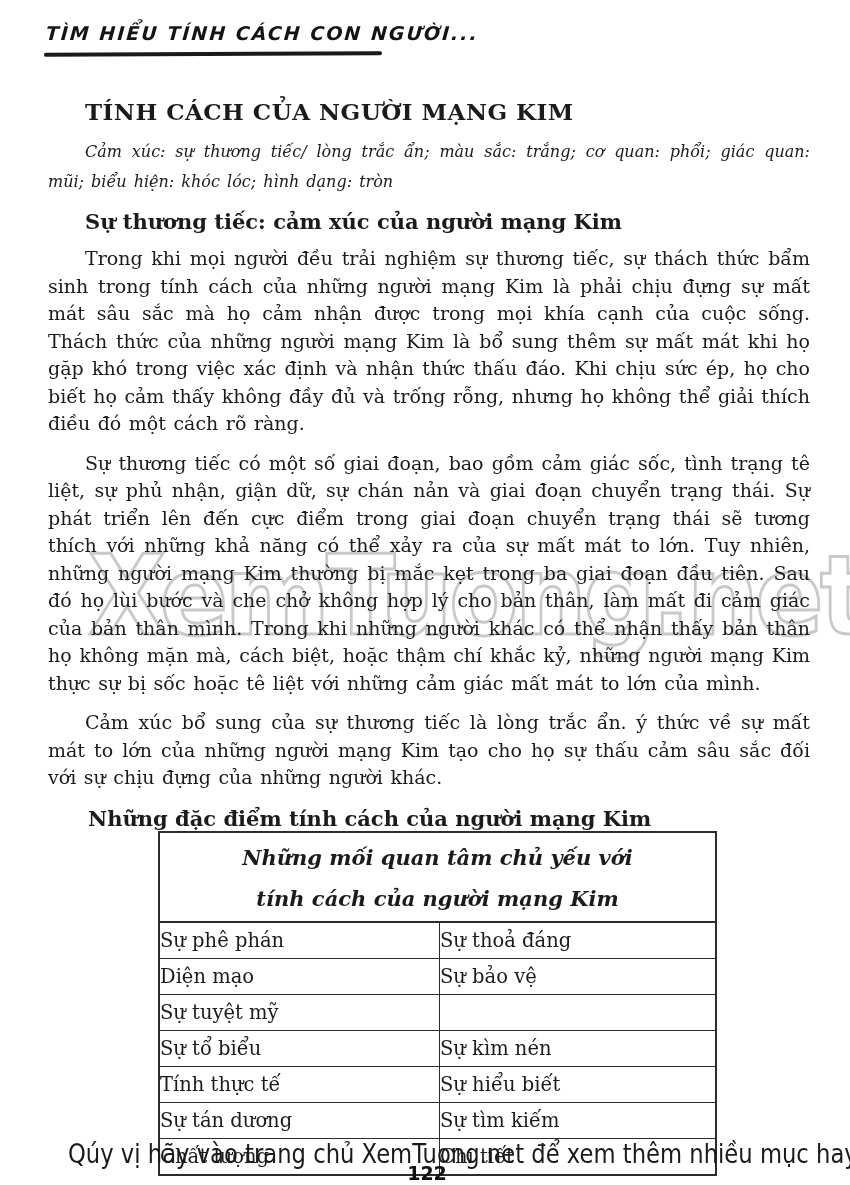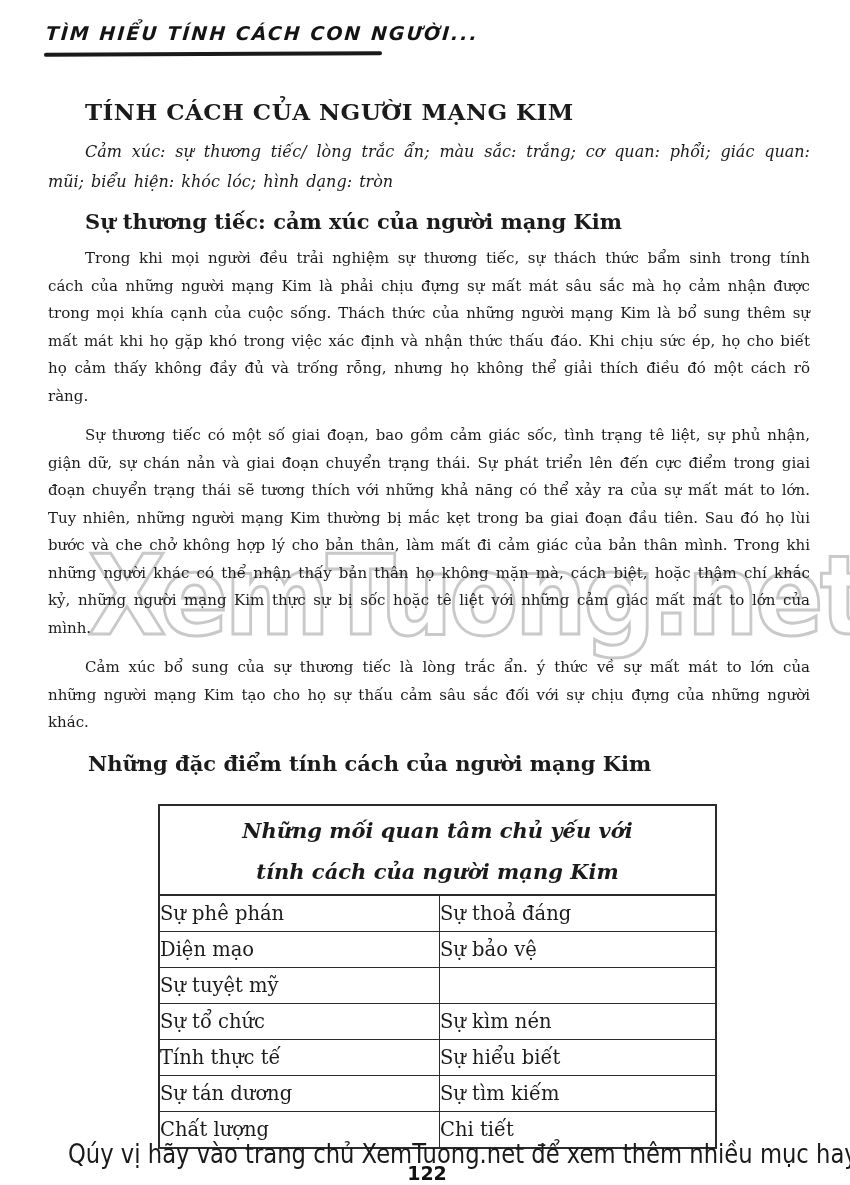--- a/index.html
+++ b/index.html
@@ -43,25 +43,25 @@
   }
   .attrs{
     font-style:italic;font-size:16px;line-height:30px;
     text-align:justify;text-indent:37px;margin:0 0 12px 0;
     word-spacing:2px;
   }
   .sec-heading{
     font-size:21px;font-weight:bold;margin:10px 0 11px 37px;
   }
   .body-p{
-    font-size:15px;line-height:27.5px;text-align:justify;
+    font-size:19px;line-height:27.5px;text-align:justify;
     text-indent:37px;margin:0 0 12px 0;word-spacing:1.5px;
   }
   .sec-heading2{
-    font-size:21px;font-weight:bold;margin:14px 0 28px 40px;
+    font-size:21px;font-weight:bold;margin:14px 0 0 40px;
   }
   
   .concerns-table{
     margin-left:110px;width:555px;
     border:2px solid #2b2b2b;
     background:transparent;
   }
   .tbl-caption{
     text-align:center;font-weight:bold;font-style:italic;
     font-size:21px;padding:12px 0 10px 0;
@@ -129,21 +129,21 @@
         <div class="tbl-cell right">Sự thoả đáng</div>
       </div>
       <div class="tbl-row">
         <div class="tbl-cell left">Diện mạo</div>
         <div class="tbl-cell right">Sự bảo vệ</div>
       </div>
       <div class="tbl-row">
         <div class="tbl-cell left">Sự tuyệt mỹ</div>
       </div>
       <div class="tbl-row">
-        <div class="tbl-cell left">Sự tổ chức</div>
+        <div class="tbl-cell left">Sự tổ biểu</div>
         <div class="tbl-cell right">Sự kìm nén</div>
       </div>
       <div class="tbl-row">
         <div class="tbl-cell left">Tính thực tế</div>
         <div class="tbl-cell right">Sự hiểu biết</div>
       </div>
       <div class="tbl-row">
         <div class="tbl-cell left">Sự tán dương</div>
         <div class="tbl-cell right">Sự tìm kiếm</div>
       </div>

